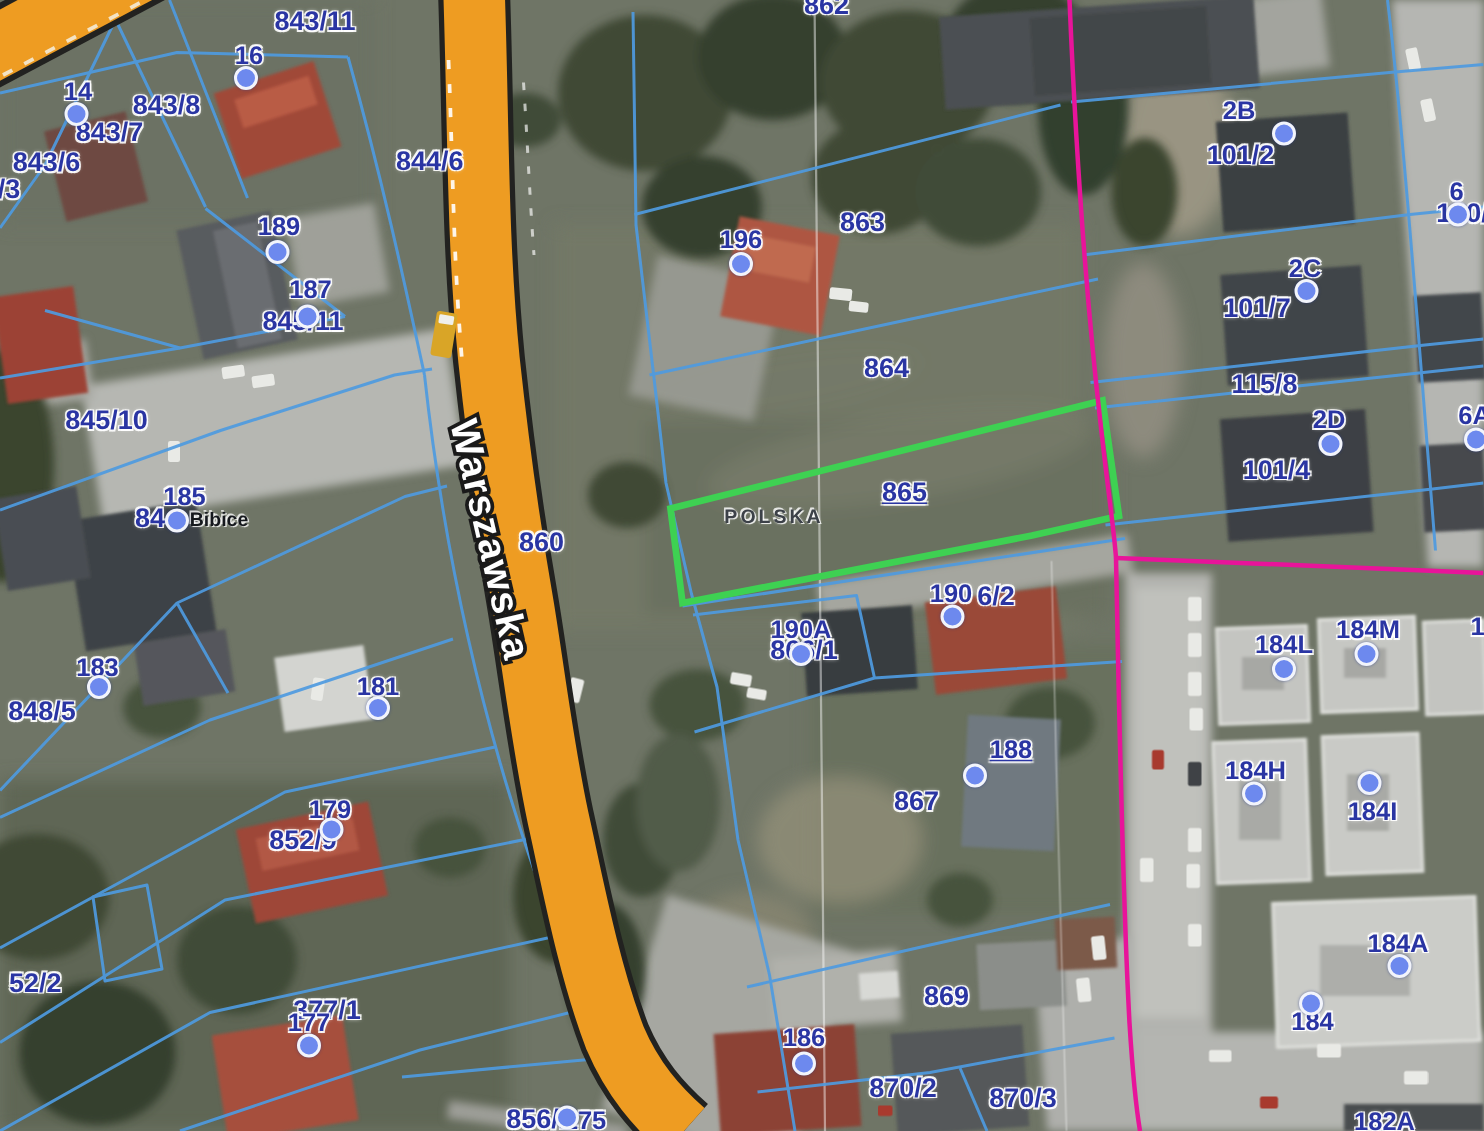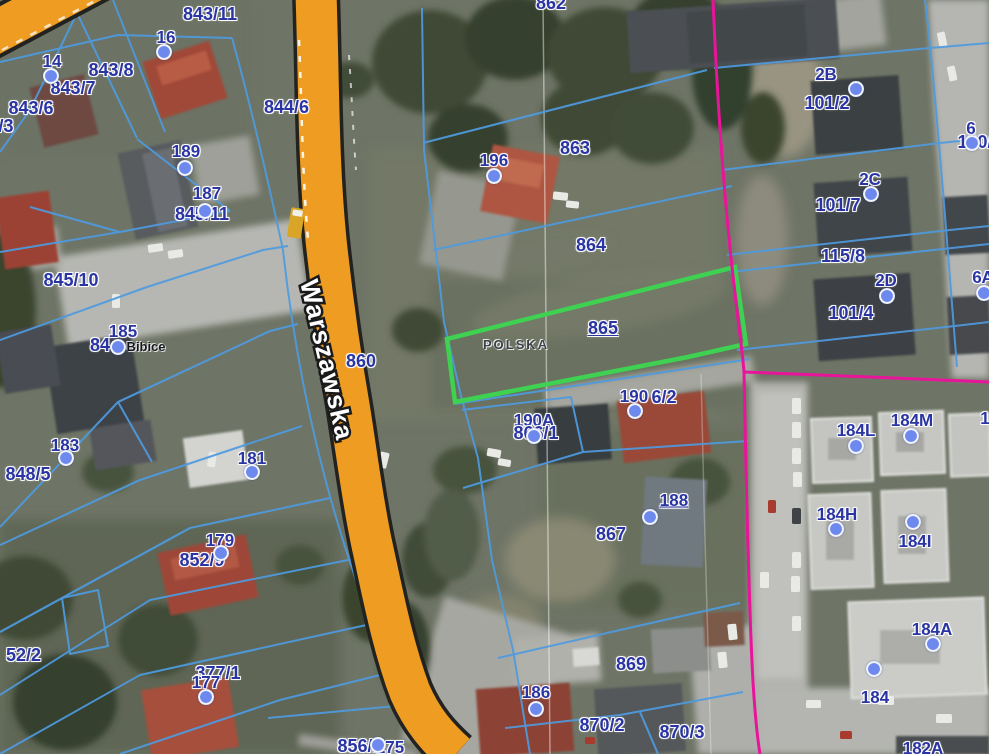--- a/index.html
+++ b/index.html
@@ -310,21 +310,21 @@
       <div class="lbl p" style="left: 843px; top: 256px;">115/8</div>
       <div class="lbl h" style="left: 886px; top: 280px;">2D</div>
       <div class="lbl p" style="left: 851px; top: 313px;">101/4</div>
       <div class="lbl h" style="left: 983px; top: 277px;">6A</div>
       <div class="lbl h" style="left: 856px; top: 430px;">184L</div>
       <div class="lbl h" style="left: 912px; top: 420px;">184M</div>
       <div class="lbl h" style="left: 985px; top: 418px;">1</div>
       <div class="lbl h" style="left: 837px; top: 514px;">184H</div>
       <div class="lbl h" style="left: 915px; top: 505px; margin-top: 36px;">184I</div>
       <div class="lbl h" style="left: 932px; top: 629px;">184A</div>
-      <div class="lbl h" style="left: 875px; top: 685px; margin-top: 12px;">184</div>
+      <div class="lbl h" style="left: 875px; top: 669px; margin-top: 12px;">184</div>
       <div class="lbl h" style="left: 923px; top: 748px;">182A</div>
       <div class="dot" style="left: 51px; top: 76px;"></div>
       <div class="dot" style="left: 164px; top: 52px;"></div>
       <div class="dot" style="left: 185px; top: 168px;"></div>
       <div class="dot" style="left: 205px; top: 211px;"></div>
       <div class="dot" style="left: 118px; top: 347px;"></div>
       <div class="dot" style="left: 66px; top: 458px;"></div>
       <div class="dot" style="left: 252px; top: 472px;"></div>
       <div class="dot" style="left: 221px; top: 553px;"></div>
       <div class="dot" style="left: 206px; top: 697px;"></div>

